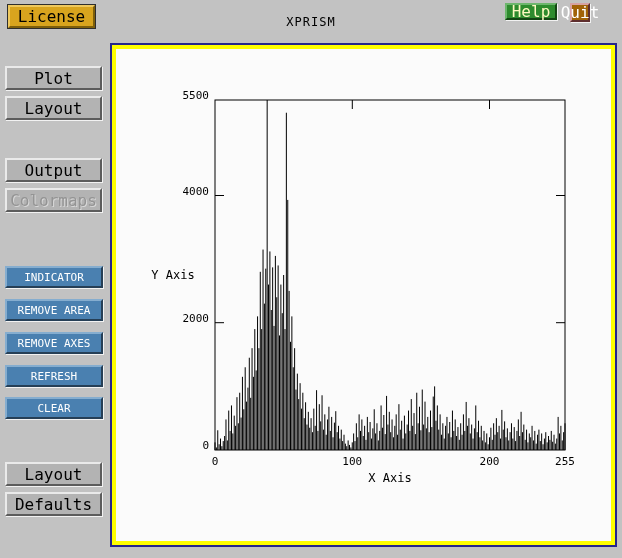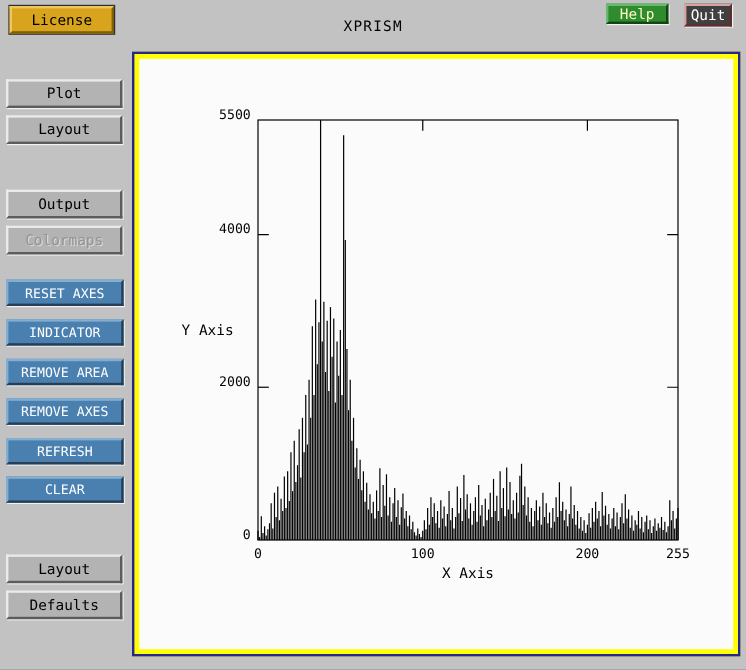--- a/index.html
+++ b/index.html
@@ -3,21 +3,21 @@
 <meta charset="utf-8">
 <style>
   html,body{margin:0;padding:0;background:#888;}
   .window{
     position:relative;width:622px;height:558px;background:#c2c2c2;
     font-family:"DejaVu Sans Mono",monospace;overflow:hidden;
     -webkit-font-smoothing:none;
   }
   .btn{
     position:absolute;box-sizing:border-box;display:flex;align-items:center;justify-content:center;
-    font-family:"DejaVu Sans Mono",monospace;font-size:12px;color:#000;cursor:pointer;
+    font-family:"DejaVu Sans Mono",monospace;font-size:16px;color:#000;cursor:pointer;
     background:#b3b3b3;
     border:2px solid;border-color:#eaeaea #5c5c5c #5c5c5c #eaeaea;
     box-shadow:1px 1px 0 #f2f2f2;
     white-space:nowrap;user-select:none;
   }
   .gray{left:5px;width:97px;height:24px;margin-top:19px;}
   #btn-plot{top:47px}
   #btn-options{top:77px}
   #btn-output{top:139px}
   #btn-colormaps{top:169px;color:#949494;text-shadow:1px 1px 0 #d8d8d8;}
@@ -36,22 +36,22 @@
   #btn-license{
     left:8px;top:5px;width:87px;height:23px;
     background:#d8a41e;border-color:#eec85e #7e5f0a #7e5f0a #eec85e;
     box-shadow:0 0 0 1px #2e2e2e;
   }
   #btn-help{
     left:505px;top:3px;width:52px;height:17px;color:#fef9c3;
     background:#2e8b2e;border-color:#6db66d #134513 #134513 #6db66d;
   }
   #btn-quit{
-    left:570px;top:3px;width:40px;height:19px;color:#fff;
-    background:#404040;border-color:#d7a2a2 #5e2e2e #5e2e2e #d7a2a2;
+    left:570px;top:3px;width:20px;height:19px;color:#fff;
+    background:#a16207;border-color:#d7a2a2 #5e2e2e #5e2e2e #d7a2a2;
   }
   #app-title{
     position:absolute;top:15px;left:0;width:622px;text-align:center;
     font-size:12px;color:#000;letter-spacing:1px;
   }
   .panel{
     position:absolute;left:110px;top:43px;width:507px;height:504px;
     box-sizing:border-box;border:2px solid #26268c;background:#ffff00;padding:4px;
   }
   .panel-inner{
@@ -69,21 +69,20 @@
   <div class="btn" id="btn-license">License</div>
   <div id="app-title">XPRISM</div>
   <div class="btn" id="btn-help">Help</div>
   <div class="btn" id="btn-quit">Quit</div>
 
   <div class="btn gray" id="btn-plot">Plot</div>
   <div class="btn gray" id="btn-options">Layout</div>
   <div class="btn gray" id="btn-output">Output</div>
   <div class="btn gray" id="btn-colormaps">Colormaps</div>
 
-  <div class="btn blue" id="btn-reset-axes">RESET AXES</div>
   <div class="btn blue" id="btn-indicator">INDICATOR</div>
   <div class="btn blue" id="btn-remove-area">REMOVE AREA</div>
   <div class="btn blue" id="btn-remove-plot">REMOVE AXES</div>
   <div class="btn blue" id="btn-refresh">REFRESH</div>
   <div class="btn blue" id="btn-clear">CLEAR</div>
 
   <div class="btn gray" id="btn-layout">Layout</div>
   <div class="btn gray" id="btn-defaults">Defaults</div>
 
   <div class="panel">

